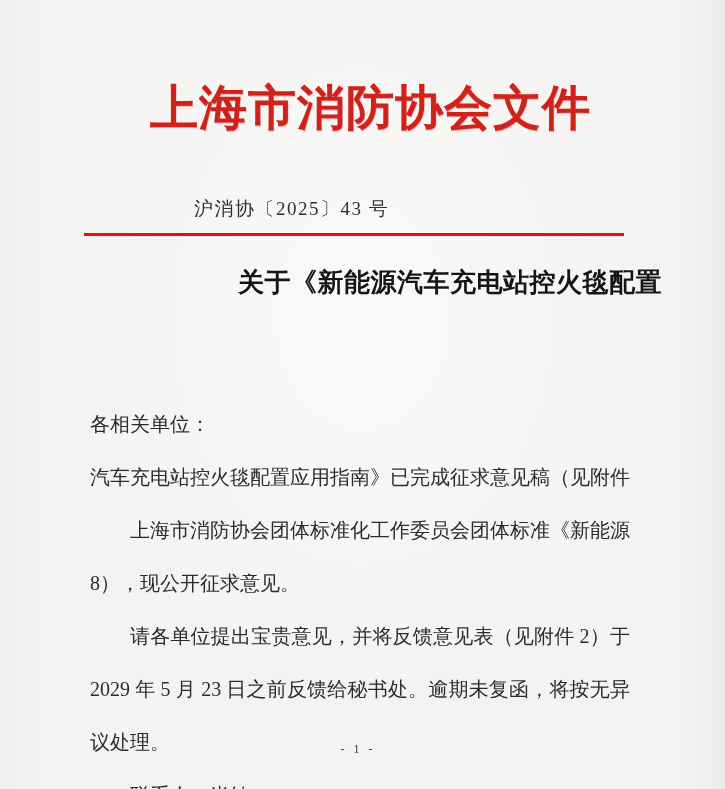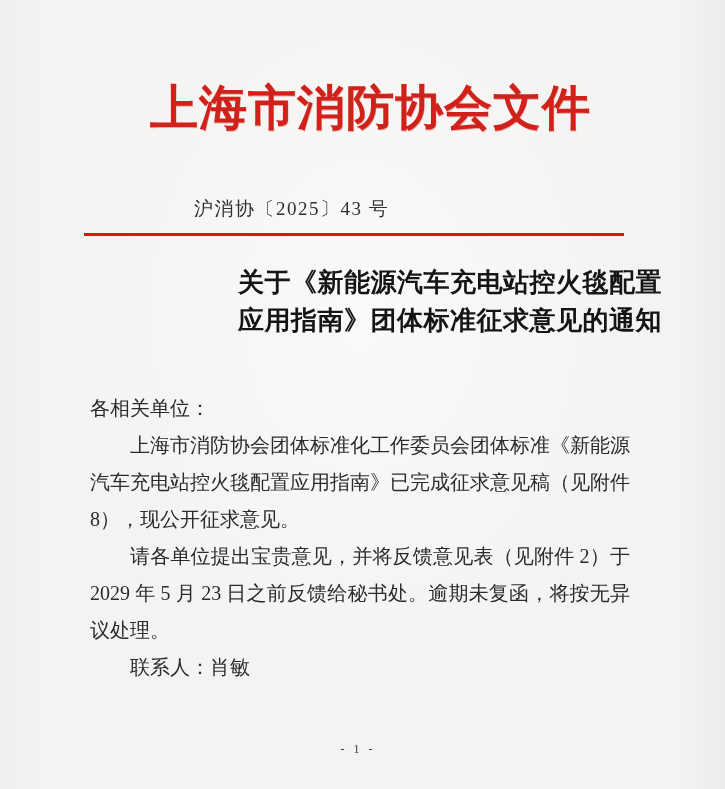--- a/index.html
+++ b/index.html
@@ -65,21 +65,21 @@
   }
   .body-text {
     position: absolute;
     top: 390px;
     left: 90px;
     width: 540px;
     font-size: 20px;
     line-height: 37px;
     color: #2b2b2f;
   }
-  .body-line { width: 100%; }
+  .body-line { width: 100%; margin-top: 16px; }
   .indent { text-indent: 2em; }
   .j {
     text-align: justify;
     text-align-last: justify;
   }
   .page-number {
     position: absolute;
     top: 742px;
     left: 0;
     width: 716px;
@@ -95,27 +95,26 @@
 <div class="page">
 
   <div class="letterhead">上海市消防协会文件</div>
 
   <div class="doc-number">沪消协〔2025〕43 号</div>
 
   <div class="red-rule"></div>
 
   <div class="notice-title">
     <div>关于《新能源汽车充电站控火毯配置</div>
-    <div>应用指南》团体标准征求意见的通知</div>
   </div>
 
   <div class="body-text">
     <div class="body-line">各相关单位：</div>
+    <div class="body-line j">汽车充电站控火毯配置应用指南》已完成征求意见稿（见附件</div>
     <div class="body-line indent j">上海市消防协会团体标准化工作委员会团体标准《新能源</div>
-    <div class="body-line j">汽车充电站控火毯配置应用指南》已完成征求意见稿（见附件</div>
     <div class="body-line">8），现公开征求意见。</div>
     <div class="body-line indent j">请各单位提出宝贵意见，并将反馈意见表（见附件 2）于</div>
     <div class="body-line j">2029 年 5 月 23 日之前反馈给秘书处。逾期未复函，将按无异</div>
     <div class="body-line">议处理。</div>
     <div class="body-line indent">联系人：肖敏</div>
   </div>
 
   <div class="page-number">- 1 -</div>
 
 </div>

